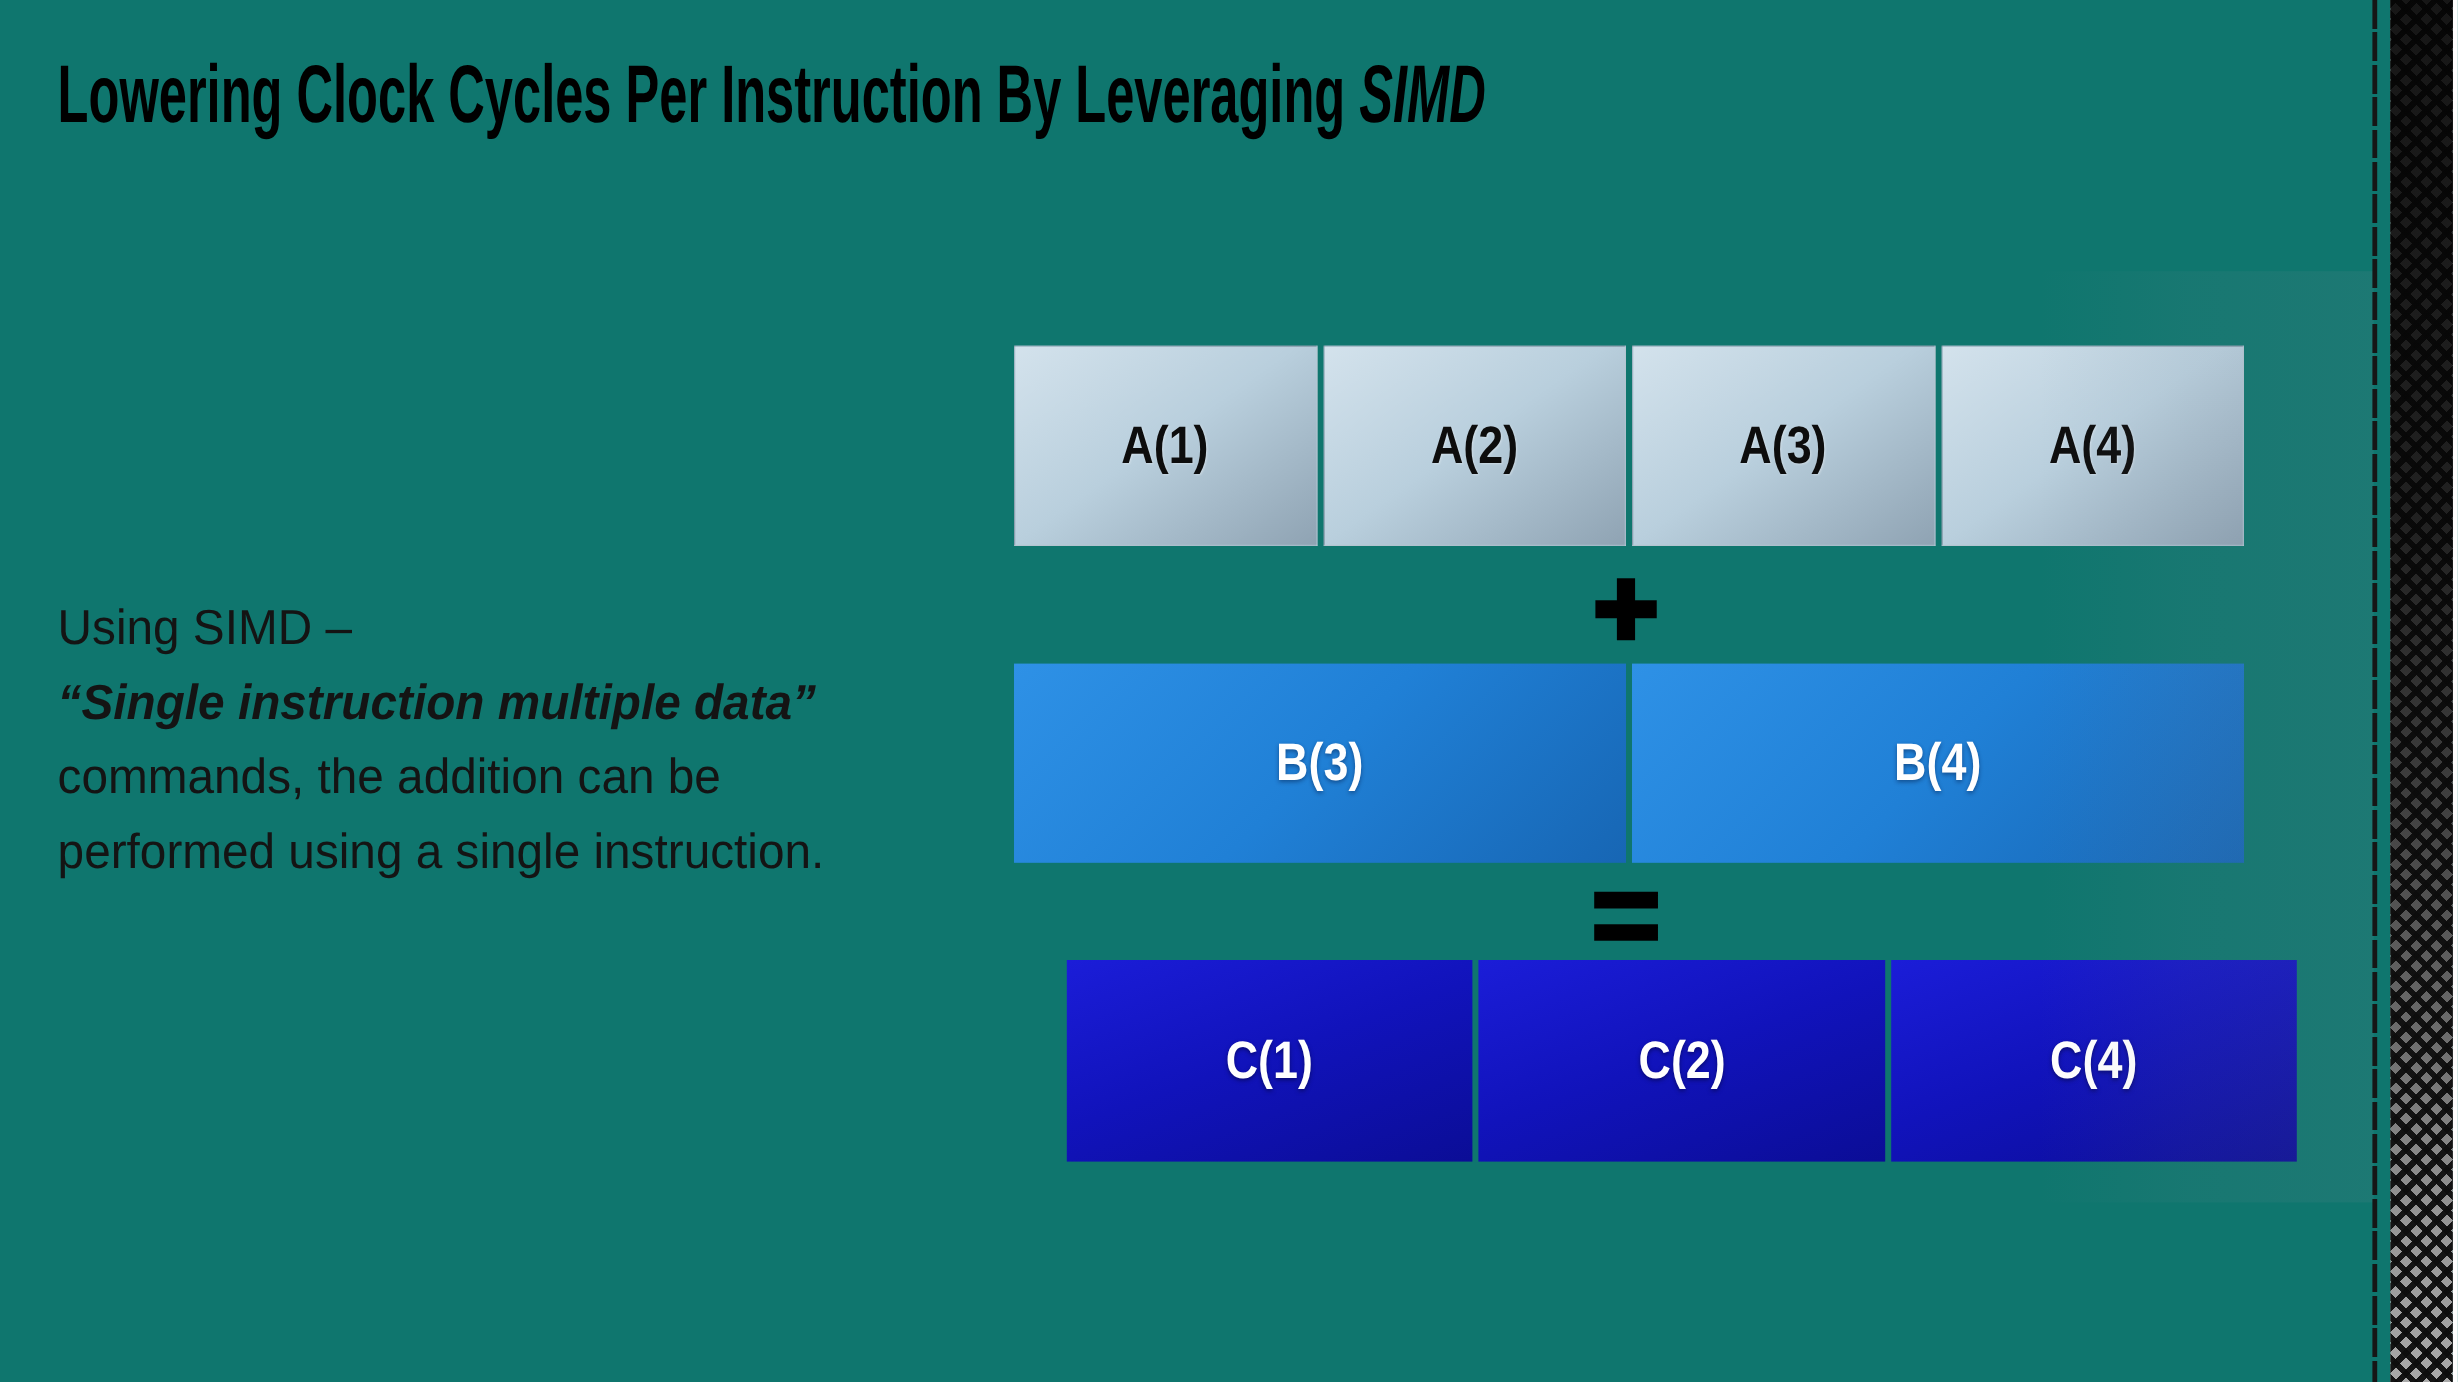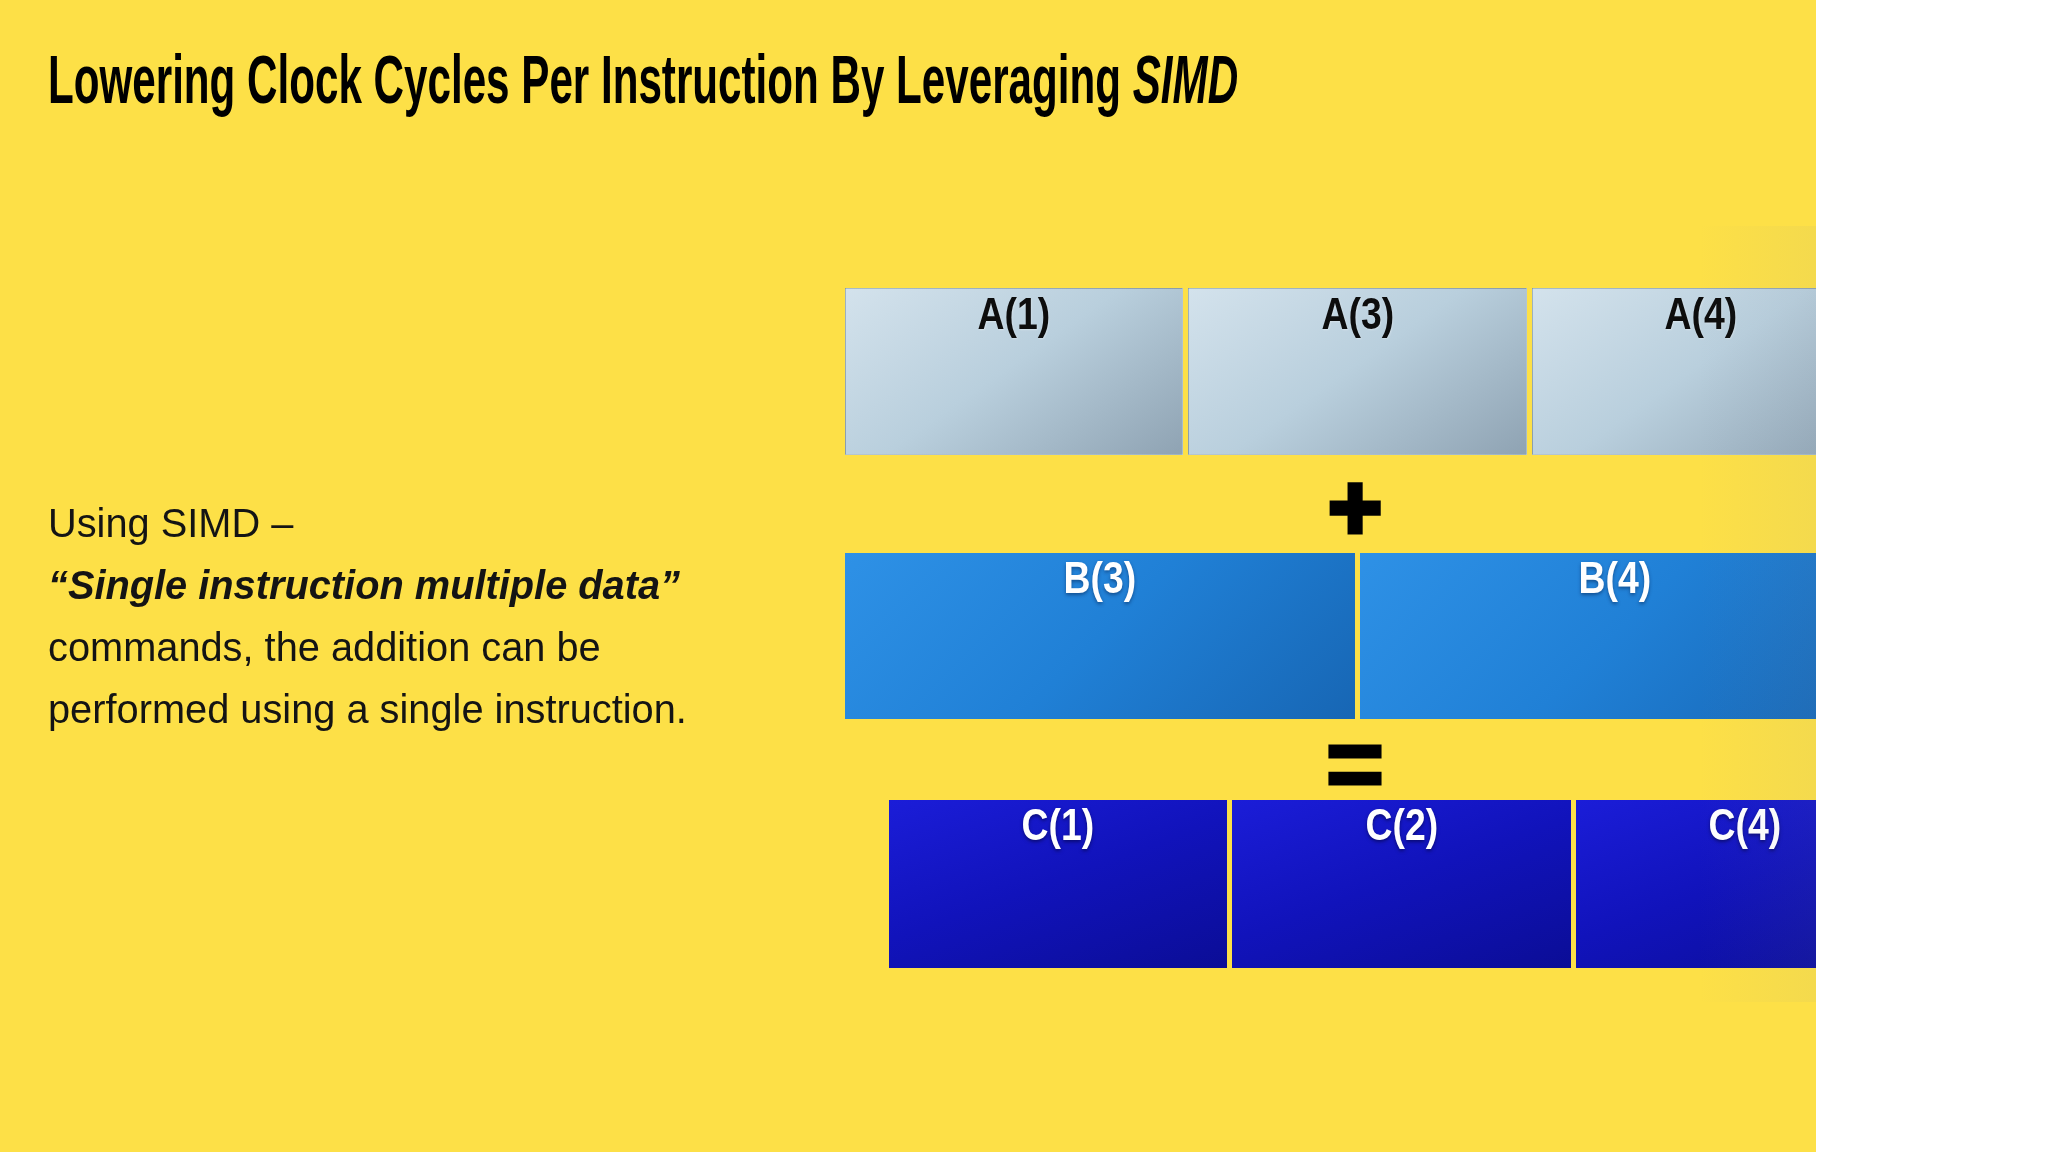--- a/index.html
+++ b/index.html
@@ -1,19 +1,19 @@
 <!DOCTYPE html>
 <html style="--a-light: #d3e2ec; --a-mid: #b9cfdd; --a-dark: #8fa3b3; --b-light: #2e91e6; --b-mid: #2080d6; --b-dark: #1766b4; --c-light: #1b1dd8; --c-mid: #1113bb; --c-dark: #0b0d96; --text-dark: #0d0d0d; --text-light: #ffffff; --texture-dark: #141414; --texture-light: #b8b8b8;"><head>
 <meta charset="utf-8">
 <style>
   html, body { margin: 0; padding: 0; background: #ffffff; }
   .slide {
     position: relative;
-    width: 1816px; height: 1152px;
-    background: #fde047;
+    width: 2044px; height: 1152px;
+    background: #0f766e;
     overflow: hidden;
     font-family: "Liberation Sans", "DejaVu Sans", sans-serif;
   }
 
   
   .title {
     position: absolute;
     left: 48px; top: 40px;
     margin: 0;
     font-size: 68px;
@@ -50,20 +50,21 @@
     display: flex;
     gap: 5px;
   }
   .row-a { top: 288px; height: 167px; }
   .row-b { top: 553px; height: 166px; }
   .row-c { top: 800px; height: 168px; padding-left: 44px; }
 
   .cell {
     flex: 1 1 0;
     display: flex;
+    align-items: center;
     justify-content: center;
     font-weight: 700;
     font-size: 44px;
   }
   .cell span {
     display: inline-block;
     transform: scaleX(0.85);
     transform-origin: center center;
   }
   .cell-a {
@@ -142,20 +143,23 @@
     <div class="line emph">“Single instruction multiple data”</div>
     <div class="line">commands, the addition can be</div>
     <div class="line">performed using a single instruction.</div>
   </div>
 
   <div class="vector row-a">
     <div class="cell cell-a">
         <span>A(1)</span>
       </div>
     <div class="cell cell-a">
+        <span>A(2)</span>
+      </div>
+    <div class="cell cell-a">
         <span>A(3)</span>
       </div>
     <div class="cell cell-a">
         <span>A(4)</span>
       </div>
   </div>
 
   <div class="op op-plus">
       <span>+</span>
     </div>

